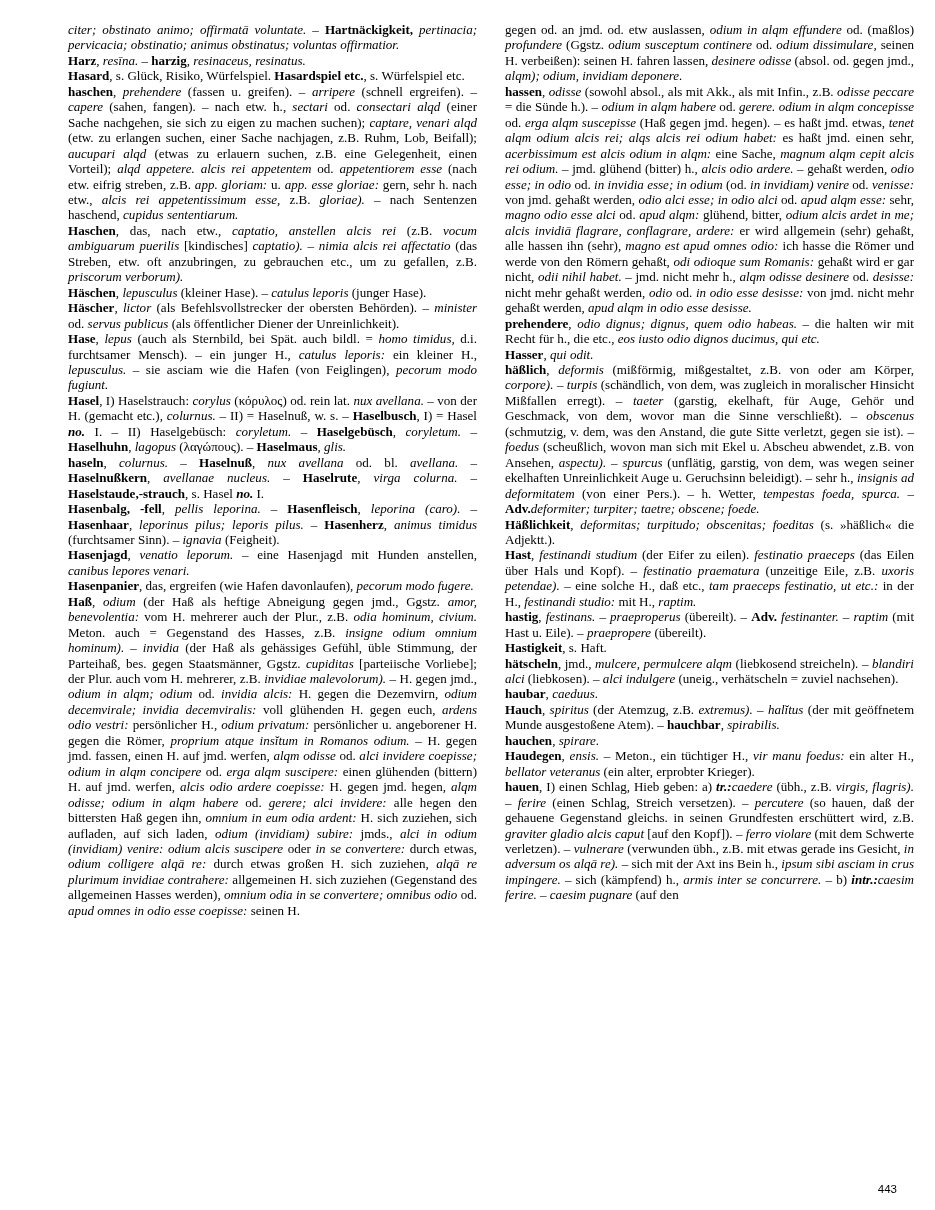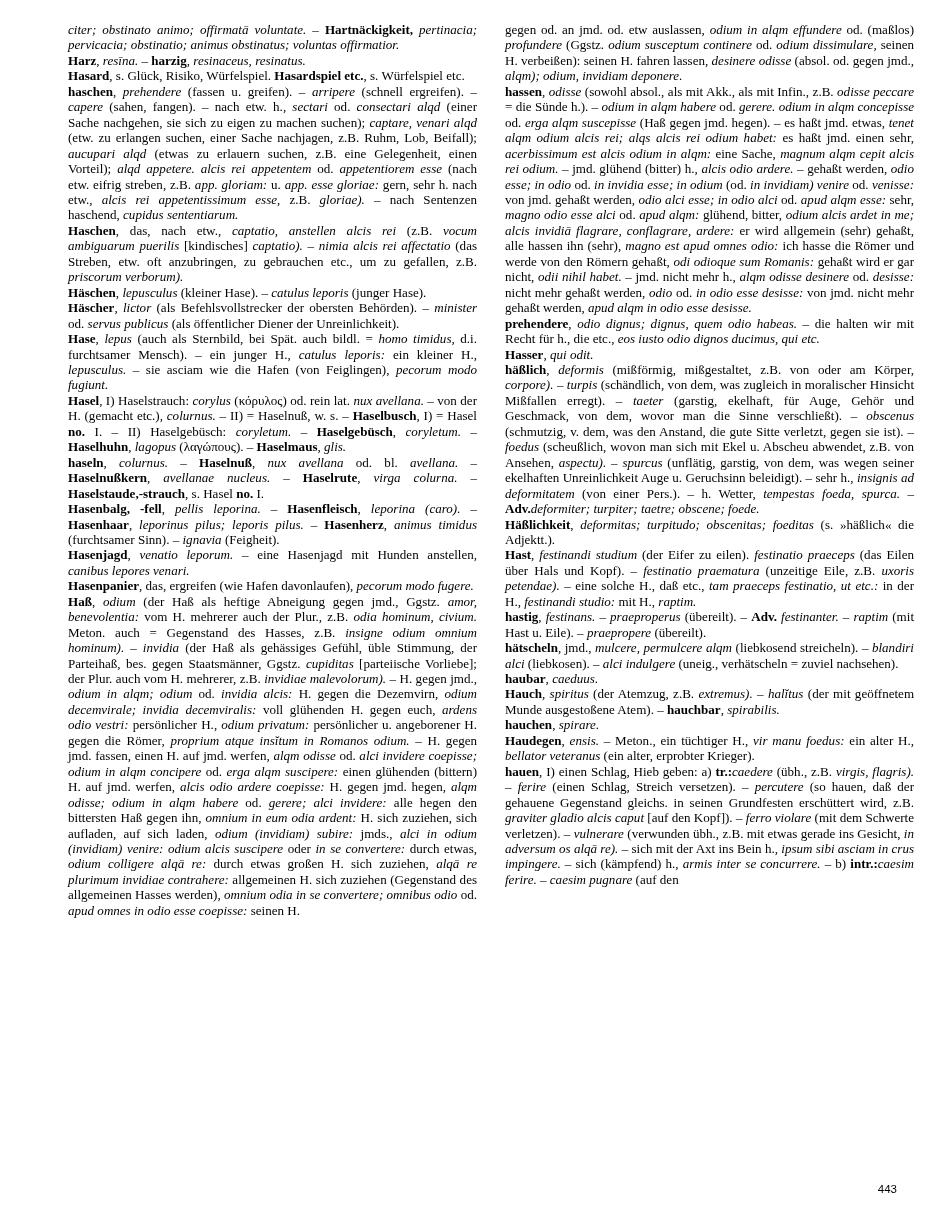--- a/index.html
+++ b/index.html
@@ -38,21 +38,21 @@
     line-height: 15.45px;
     text-align: justify;
     text-justify: inter-word;
     margin: 0;
     padding: 0;
     hyphens: manual;
     -webkit-hyphens: manual;
   }
   b { font-weight: bold; font-style: normal; }
   i { font-style: italic; font-weight: normal; }
-  .bi { font-weight: bold; }
+  .bi { font-style: italic; font-weight: bold; }
   .pagenum {
     position: absolute;
     right: 38px;
     bottom: 14px;
     font-size: 11.5px;
     line-height: 13px;
     font-family: Liberation Sans, sans-serif;
   }
   
 </style>
@@ -79,20 +79,21 @@
       </div>
     <div class="col" id="col-right">
         <p class="entry"><span>gegen od. an jmd. od. etw auslassen, </span><i>odium in alqm effundere</i><span> od. (maßlos) </span><i>profundere</i><span> (Ggstz. </span><i>odium susceptum continere</i><span> od. </span><i>odium dissimulare,</i><span> seinen H. verbeißen): seinen H. fahren lassen, </span><i>desinere odisse</i><span> (absol. od. gegen jmd., </span><i>alqm); odium, invidiam deponere.</i></p>
         <p class="entry"><b>hassen</b><span>, </span><i>odisse</i><span> (sowohl absol., als mit Akk., als mit Infin., z.B. </span><i>odisse peccare</i><span> = die Sünde h.). – </span><i>odium in alqm habere</i><span> od. </span><i>gerere. odium in alqm concepisse</i><span> od. </span><i>erga alqm suscepisse</i><span> (Haß gegen jmd. hegen). – es haßt jmd. etwas, </span><i>tenet alqm odium alcis rei; alqs alcis rei odium habet:</i><span> es haßt jmd. einen sehr, </span><i>acerbissimum est alcis odium in alqm:</i><span> eine Sache, </span><i>magnum alqm cepit alcis rei odium.</i><span> – jmd. glühend (bitter) h., </span><i>alcis odio ardere.</i><span> – gehaßt werden, </span><i>odio esse; in odio</i><span> od. </span><i>in invidia esse; in odium</i><span> (od. </span><i>in invidiam) venire</i><span> od. </span><i>venisse:</i><span> von jmd. gehaßt werden, </span><i>odio alci esse; in odio alci</i><span> od. </span><i>apud alqm esse:</i><span> sehr, </span><i>magno odio esse alci</i><span> od. </span><i>apud alqm:</i><span> glühend, bitter, </span><i>odium alcis ardet in me; alcis invidiā flagrare, conflagrare, ardere:</i><span> er wird allgemein (sehr) gehaßt, alle hassen ihn (sehr), </span><i>magno est apud omnes odio:</i><span> ich hasse die Römer und werde von den Römern gehaßt, </span><i>odi odioque sum Romanis:</i><span> gehaßt wird er gar nicht, </span><i>odii nihil habet.</i><span> – jmd. nicht mehr h., </span><i>alqm odisse desinere</i><span> od. </span><i>desisse:</i><span> nicht mehr gehaßt werden, </span><i>odio</i><span> od. </span><i>in odio esse desisse:</i><span> von jmd. nicht mehr gehaßt werden, </span><i>apud alqm in odio esse desisse.</i></p>
         <p class="entry"><b>prehendere</b><span>, </span><i>odio dignus; dignus, quem odio habeas.</i><span> – die halten wir mit Recht für h., die etc., </span><i>eos iusto odio dignos ducimus, qui etc.</i></p>
         <p class="entry"><b>Hasser</b><span>, </span><i>qui odit.</i></p>
         <p class="entry"><b>häßlich</b><span>, </span><i>deformis</i><span> (mißförmig, mißgestaltet, z.B. von oder am Körper, </span><i>corpore).</i><span> – </span><i>turpis</i><span> (schändlich, von dem, was zugleich in moralischer Hinsicht Mißfallen erregt). – </span><i>taeter</i><span> (garstig, ekelhaft, für Auge, Gehör und Geschmack, von dem, wovor man die Sinne verschließt). – </span><i>obscenus</i><span> (schmutzig, v. dem, was den Anstand, die gute Sitte verletzt, gegen sie ist). – </span><i>foedus</i><span> (scheußlich, wovon man sich mit Ekel u. Abscheu abwendet, z.B. von Ansehen, </span><i>aspectu).</i><span> – </span><i>spurcus</i><span> (unflätig, garstig, von dem, was wegen seiner ekelhaften Unreinlichkeit Auge u. Geruchsinn beleidigt). – sehr h., </span><i>insignis ad deformitatem</i><span> (von einer Pers.). – h. Wetter, </span><i>tempestas foeda, spurca.</i><span> – </span><b>Adv.</b><i>deformiter; turpiter; taetre; obscene; foede.</i></p>
         <p class="entry"><b>Häßlichkeit</b><span>, </span><i>deformitas; turpitudo; obscenitas; foeditas</i><span> (s. »häßlich« die Adjektt.).</span></p>
         <p class="entry"><b>Hast</b><span>, </span><i>festinandi studium</i><span> (der Eifer zu eilen). </span><i>festinatio praeceps</i><span> (das Eilen über Hals und Kopf). – </span><i>festinatio praematura</i><span> (unzeitige Eile, z.B. </span><i>uxoris petendae).</i><span> – eine solche H., daß etc., </span><i>tam praeceps festinatio, ut etc.:</i><span> in der H., </span><i>festinandi studio:</i><span> mit H., </span><i>raptim.</i></p>
         <p class="entry"><b>hastig</b><span>, </span><i>festinans.</i><span> – </span><i>praeproperus</i><span> (übereilt). – </span><b>Adv.</b><i> festinanter.</i><span> – </span><i>raptim</i><span> (mit Hast u. Eile). – </span><i>praepropere</i><span> (übereilt).</span></p>
+        <p class="entry"><b>Hastigkeit</b><span>, s. Haft.</span></p>
         <p class="entry"><b>hätscheln</b><span>, jmd., </span><i>mulcere, permulcere alqm</i><span> (liebkosend streicheln). – </span><i>blandiri alci</i><span> (liebkosen). – </span><i>alci indulgere</i><span> (uneig., verhätscheln = zuviel nachsehen).</span></p>
         <p class="entry"><b>haubar</b><span>, </span><i>caeduus.</i></p>
         <p class="entry"><b>Hauch</b><span>, </span><i>spiritus</i><span> (der Atemzug, z.B. </span><i>extremus).</i><span> – </span><i>halĭtus</i><span> (der mit geöffnetem Munde ausgestoßene Atem). – </span><b>hauchbar</b><span>, </span><i>spirabilis.</i></p>
         <p class="entry"><b>hauchen</b><span>, </span><i>spirare.</i></p>
         <p class="entry"><b>Haudegen</b><span>, </span><i>ensis.</i><span> – Meton., ein tüchtiger H., </span><i>vir manu foedus:</i><span> ein alter H., </span><i>bellator veteranus</i><span> (ein alter, erprobter Krieger).</span></p>
         <p class="entry"><b>hauen</b><span>, I) einen Schlag, Hieb geben: a) </span><span class="bi">tr.:</span><i>caedere</i><span> (übh., z.B. </span><i>virgis, flagris).</i><span> – </span><i>ferire</i><span> (einen Schlag, Streich versetzen). – </span><i>percutere</i><span> (so hauen, daß der gehauene Gegenstand gleichs. in seinen Grundfesten erschüttert wird, z.B. </span><i>graviter gladio alcis caput</i><span> [auf den Kopf]). – </span><i>ferro violare</i><span> (mit dem Schwerte verletzen). – </span><i>vulnerare</i><span> (verwunden übh., z.B. mit etwas gerade ins Gesicht, </span><i>in adversum os alqā re).</i><span> – sich mit der Axt ins Bein h., </span><i>ipsum sibi asciam in crus impingere.</i><span> – sich (kämpfend) h., </span><i>armis inter se concurrere.</i><span> – b) </span><span class="bi">intr.:</span><i>caesim ferire.</i><span> – </span><i>caesim pugnare</i><span> (auf den</span></p>
       </div>
   </div>
   <div class="pagenum">443</div>
 </div>

